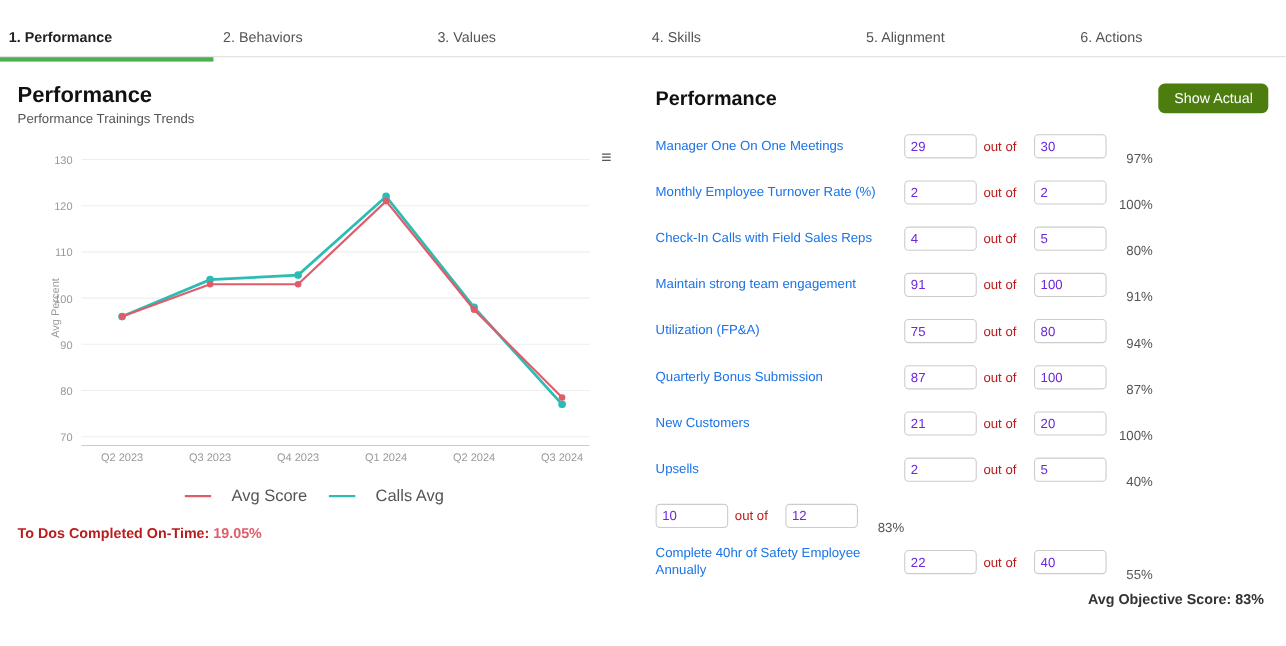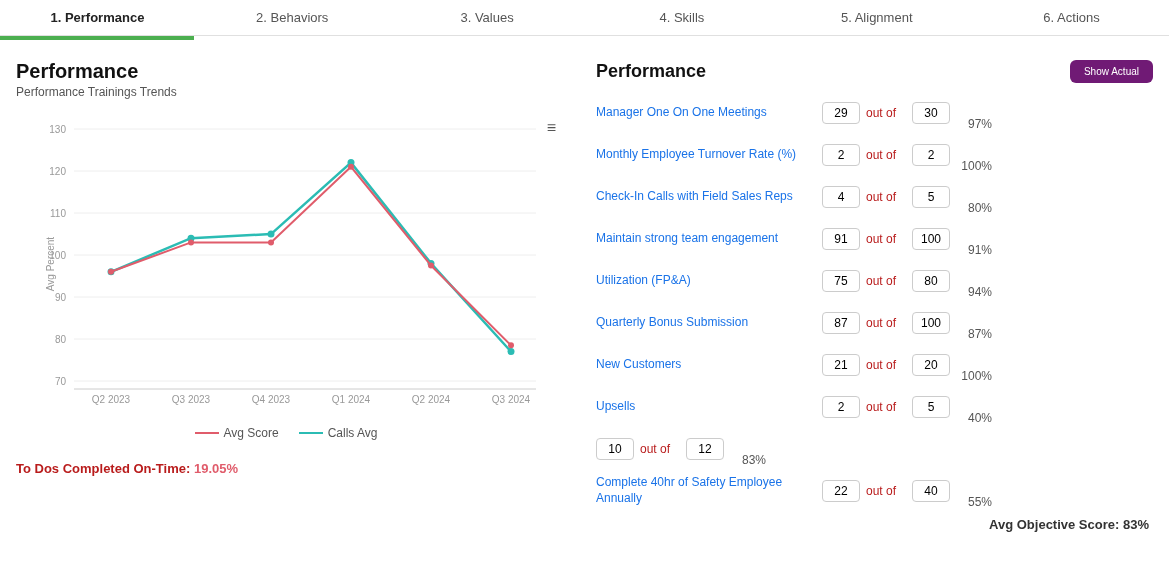--- a/index.html
+++ b/index.html
@@ -6,27 +6,28 @@
     body { font-family: Arial, sans-serif; background: #fff; font-size: 13px; color: #333; width: 1169px; }
 
     
     .tabs {
       display: flex;
       border-bottom: 1px solid #e0e0e0;
       background: #fff;
     }
     .tab {
       flex: 1;
-      text-align: center;
+      text-align: left;
       padding: 10px 8px;
       cursor: pointer;
       font-size: 13px;
       color: #555;
       position: relative;
       white-space: nowrap;
+      margin-top: 16px;
     }
     .tab.active {
       color: #222;
       font-weight: 600;
     }
     .tab-indicator {
       height: 4px;
       background: #4caf50;
       width: 16.6%;
       position: relative;
@@ -76,22 +77,22 @@
     }
     .chart-legend {
       display: flex;
       gap: 20px;
       justify-content: center;
       margin-top: 4px;
     }
     .legend-item {
       display: flex;
       align-items: center;
-      gap: 5px;
-      font-size: 12px;
+      gap: 18px;
+      font-size: 15px;
       color: #555;
       justify-content: flex-end;
     }
     .legend-line-red {
       width: 24px;
       height: 2px;
       background: #e05c6b;
       display: inline-block;
     }
     .legend-line-teal {
@@ -119,54 +120,54 @@
       align-items: center;
       justify-content: space-between;
       margin-bottom: 12px;
     }
     .right-title {
       font-size: 18px;
       font-weight: 700;
       color: #111;
     }
     .show-actual-btn {
-      background: #701a75;
+      background: #4d7c0f;
       color: #fff;
       border: none;
       padding: 6px 14px;
       border-radius: 6px;
       cursor: pointer;
-      font-size: 10px;
+      font-size: 13px;
       font-weight: 500;
     }
 
     
     .perf-table {
       width: 100%;
     }
     .perf-row {
       display: flex;
       align-items: center;
       margin-bottom: 6px;
       gap: 6px;
     }
     .perf-label {
       flex: 0 0 220px;
       font-size: 12px;
       color: #1a73e8;
       line-height: 1.3;
     }
     .perf-input {
-      width: 38px;
+      width: 66px;
       border: 1px solid #ccc;
       border-radius: 4px;
       padding: 3px 5px;
       font-size: 12px;
-      color: #000000;
-      text-align: center;
+      color: #6d28d9;
+      text-align: left;
     }
     .perf-outof {
       font-size: 12px;
       color: #b91c1c;
       flex: 0 0 40px;
       text-align: left;
     }
     .perf-pct {
       font-size: 12px;
       color: #555;

